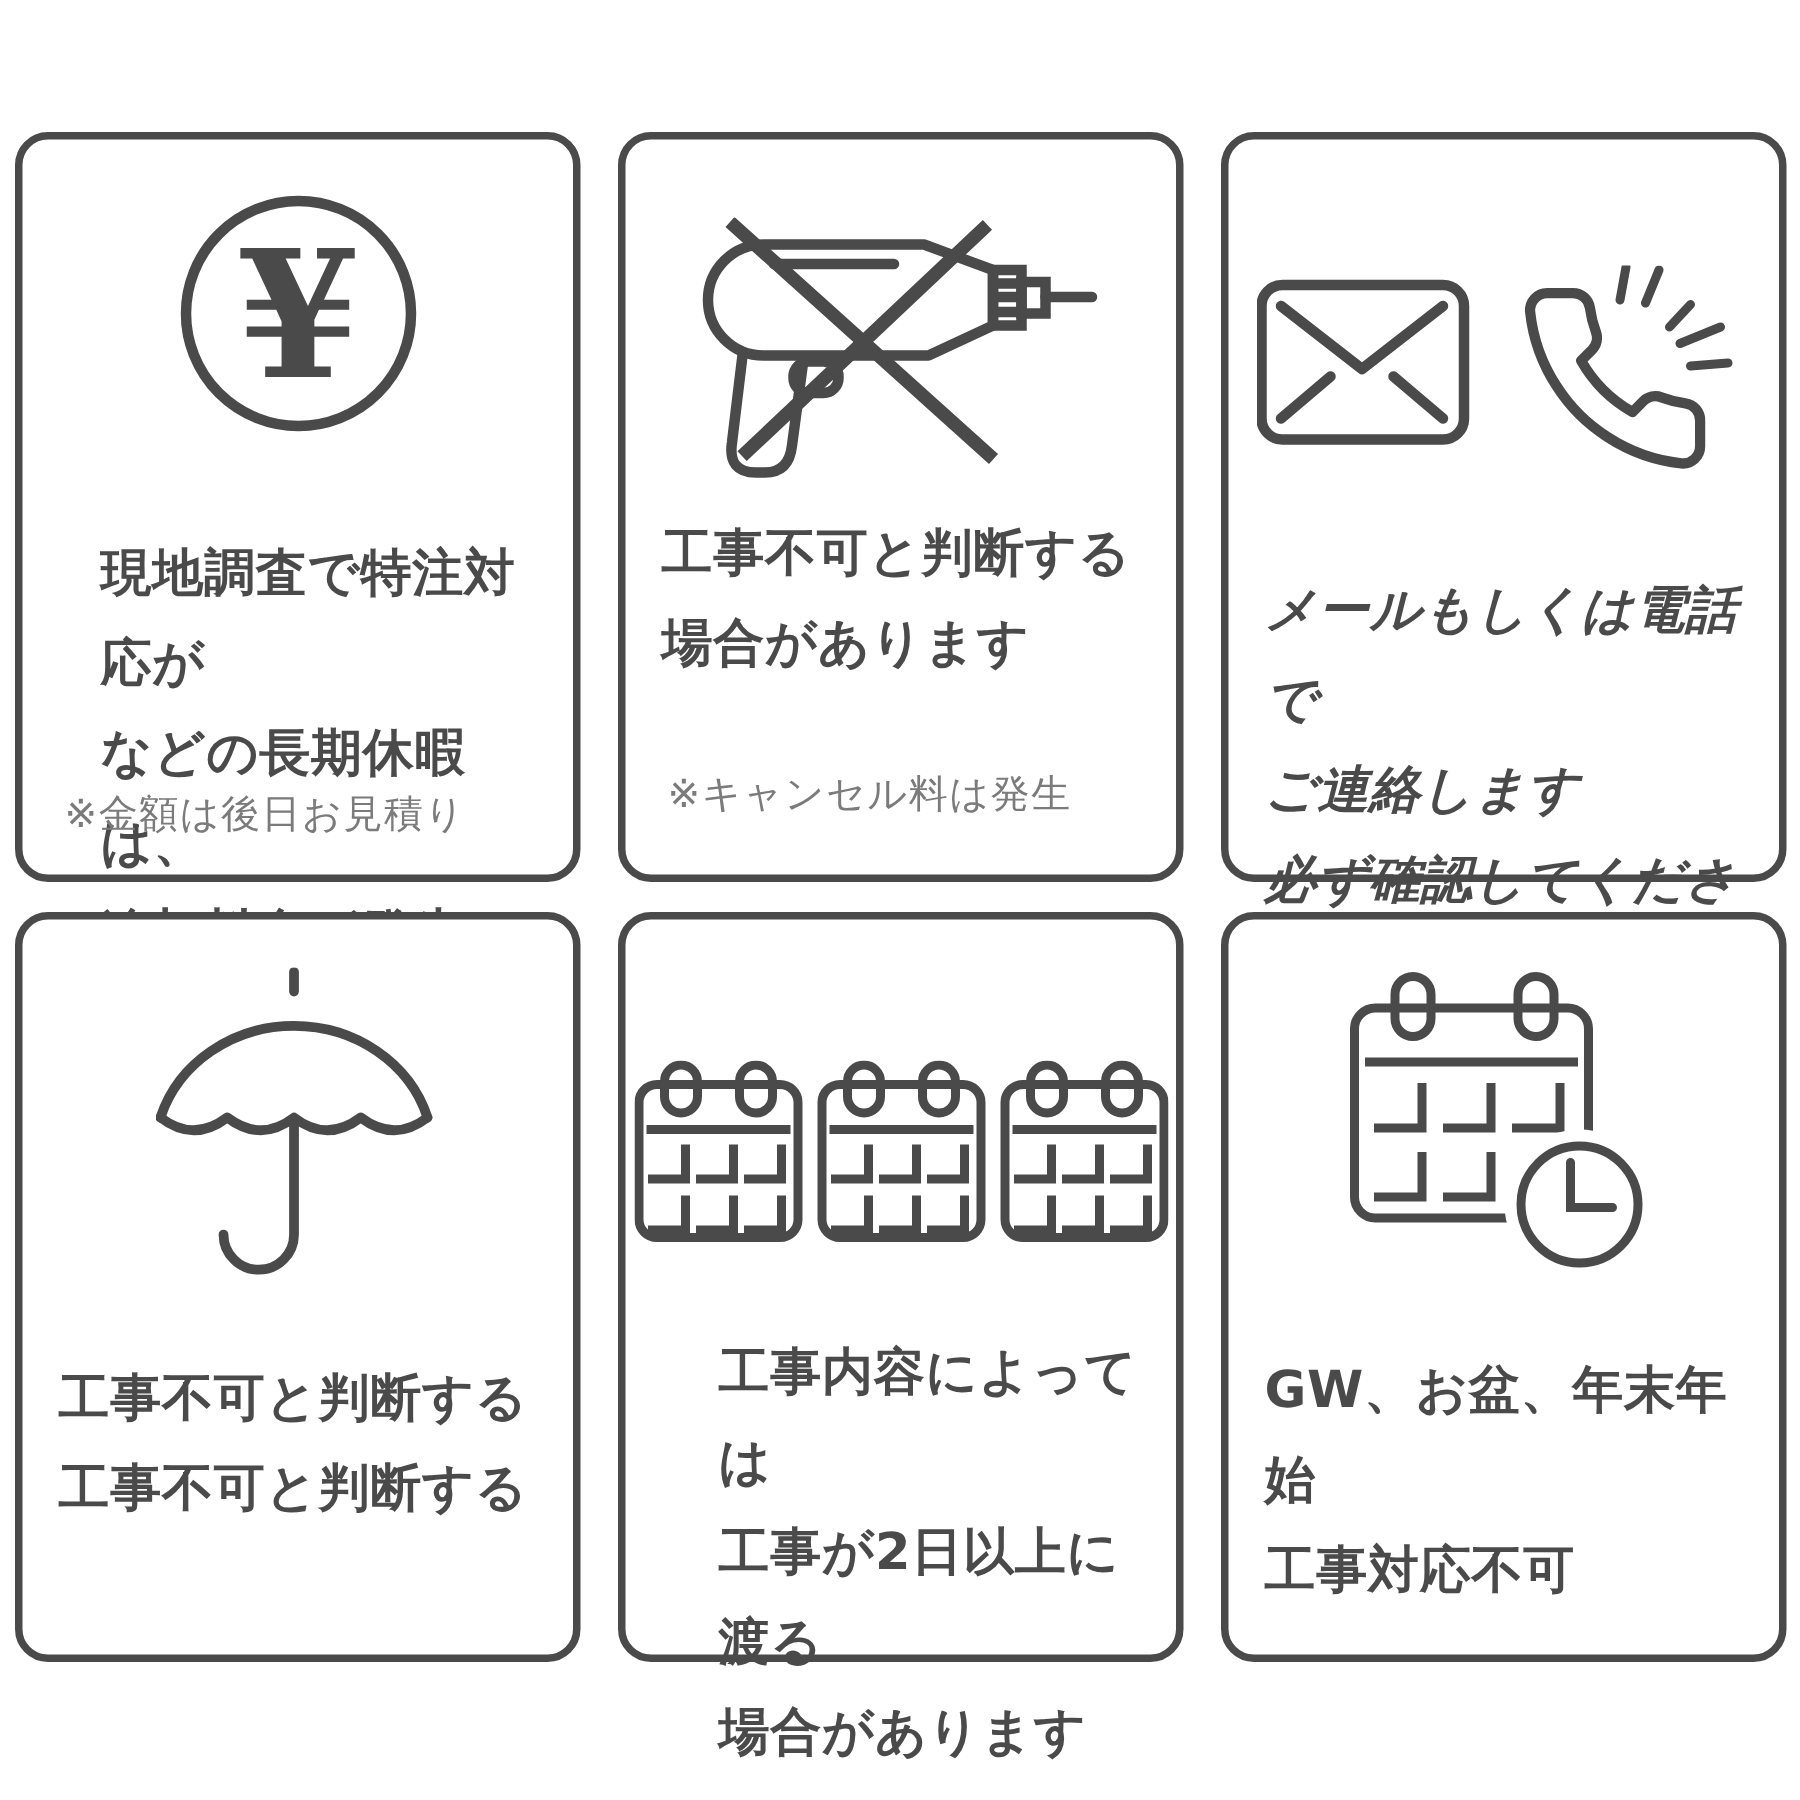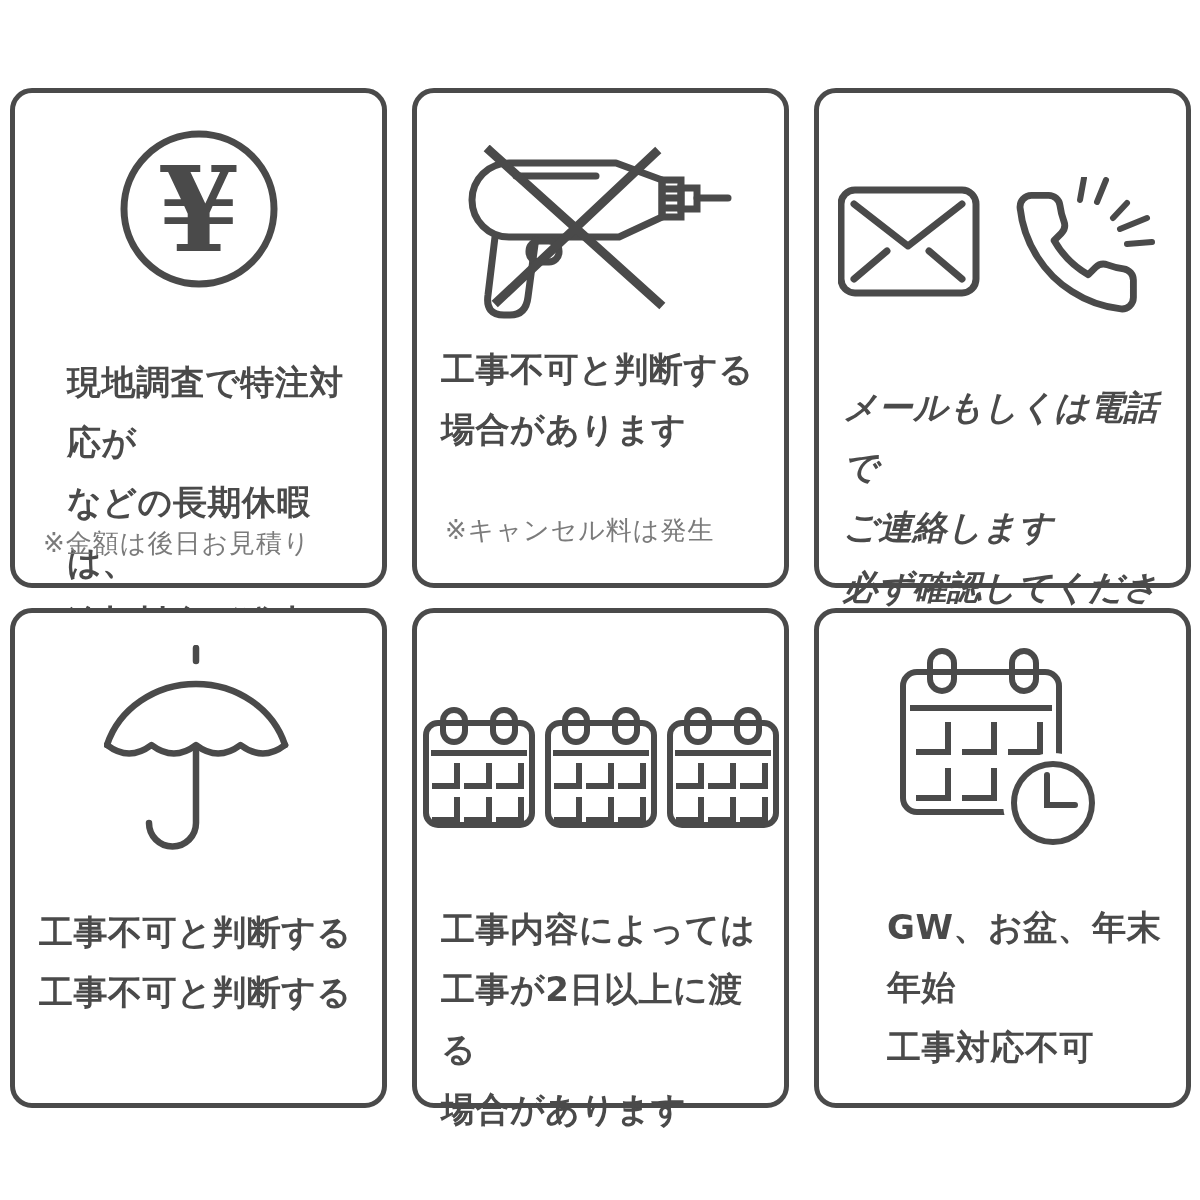--- a/index.html
+++ b/index.html
@@ -38,22 +38,22 @@
     position:absolute; left:28px; right:8px;
     color:var(--note); font-weight:normal;
     font-size:26px; line-height:42px; letter-spacing:1px;
   }
   .note .indent{ padding-left:31px; }
 
   .c1 .icon-wrap{ top:30px; }  .c1 .text{ top:259px;margin-left:28px; } .c1 .note{ top:429px; }
   .c2 .icon-wrap{ top:52px; }  .c2 .text{ top:246px; } .c2 .note{ top:416px; }
   .c3 .icon-wrap{ top:84px; }  .c3 .text{ top:284px;font-style:italic; }
   .c4 .icon-wrap{ top:32px; }  .c4 .text{ top:289px; }
-  .c5 .icon-wrap{ top:94px; }  .c5 .text{ top:286px; }
-  .c6 .icon-wrap{ top:35px; }  .c6 .text{ top:284px;margin-left:44px; }
+  .c5 .icon-wrap{ top:94px; }  .c5 .text{ top:272px;margin-left:38px; }
+  .c6 .icon-wrap{ top:35px; }  .c6 .text{ top:284px; }
 </style>
 </head>
 <body>
 
 <div class="grid">
 
   <article class="card c1">
     <div class="icon-wrap">
       <svg width="170" height="172" viewBox="0 0 170 172" fill="none" stroke="currentColor">
         <circle cx="85" cy="86" r="75" stroke-width="7"></circle>

